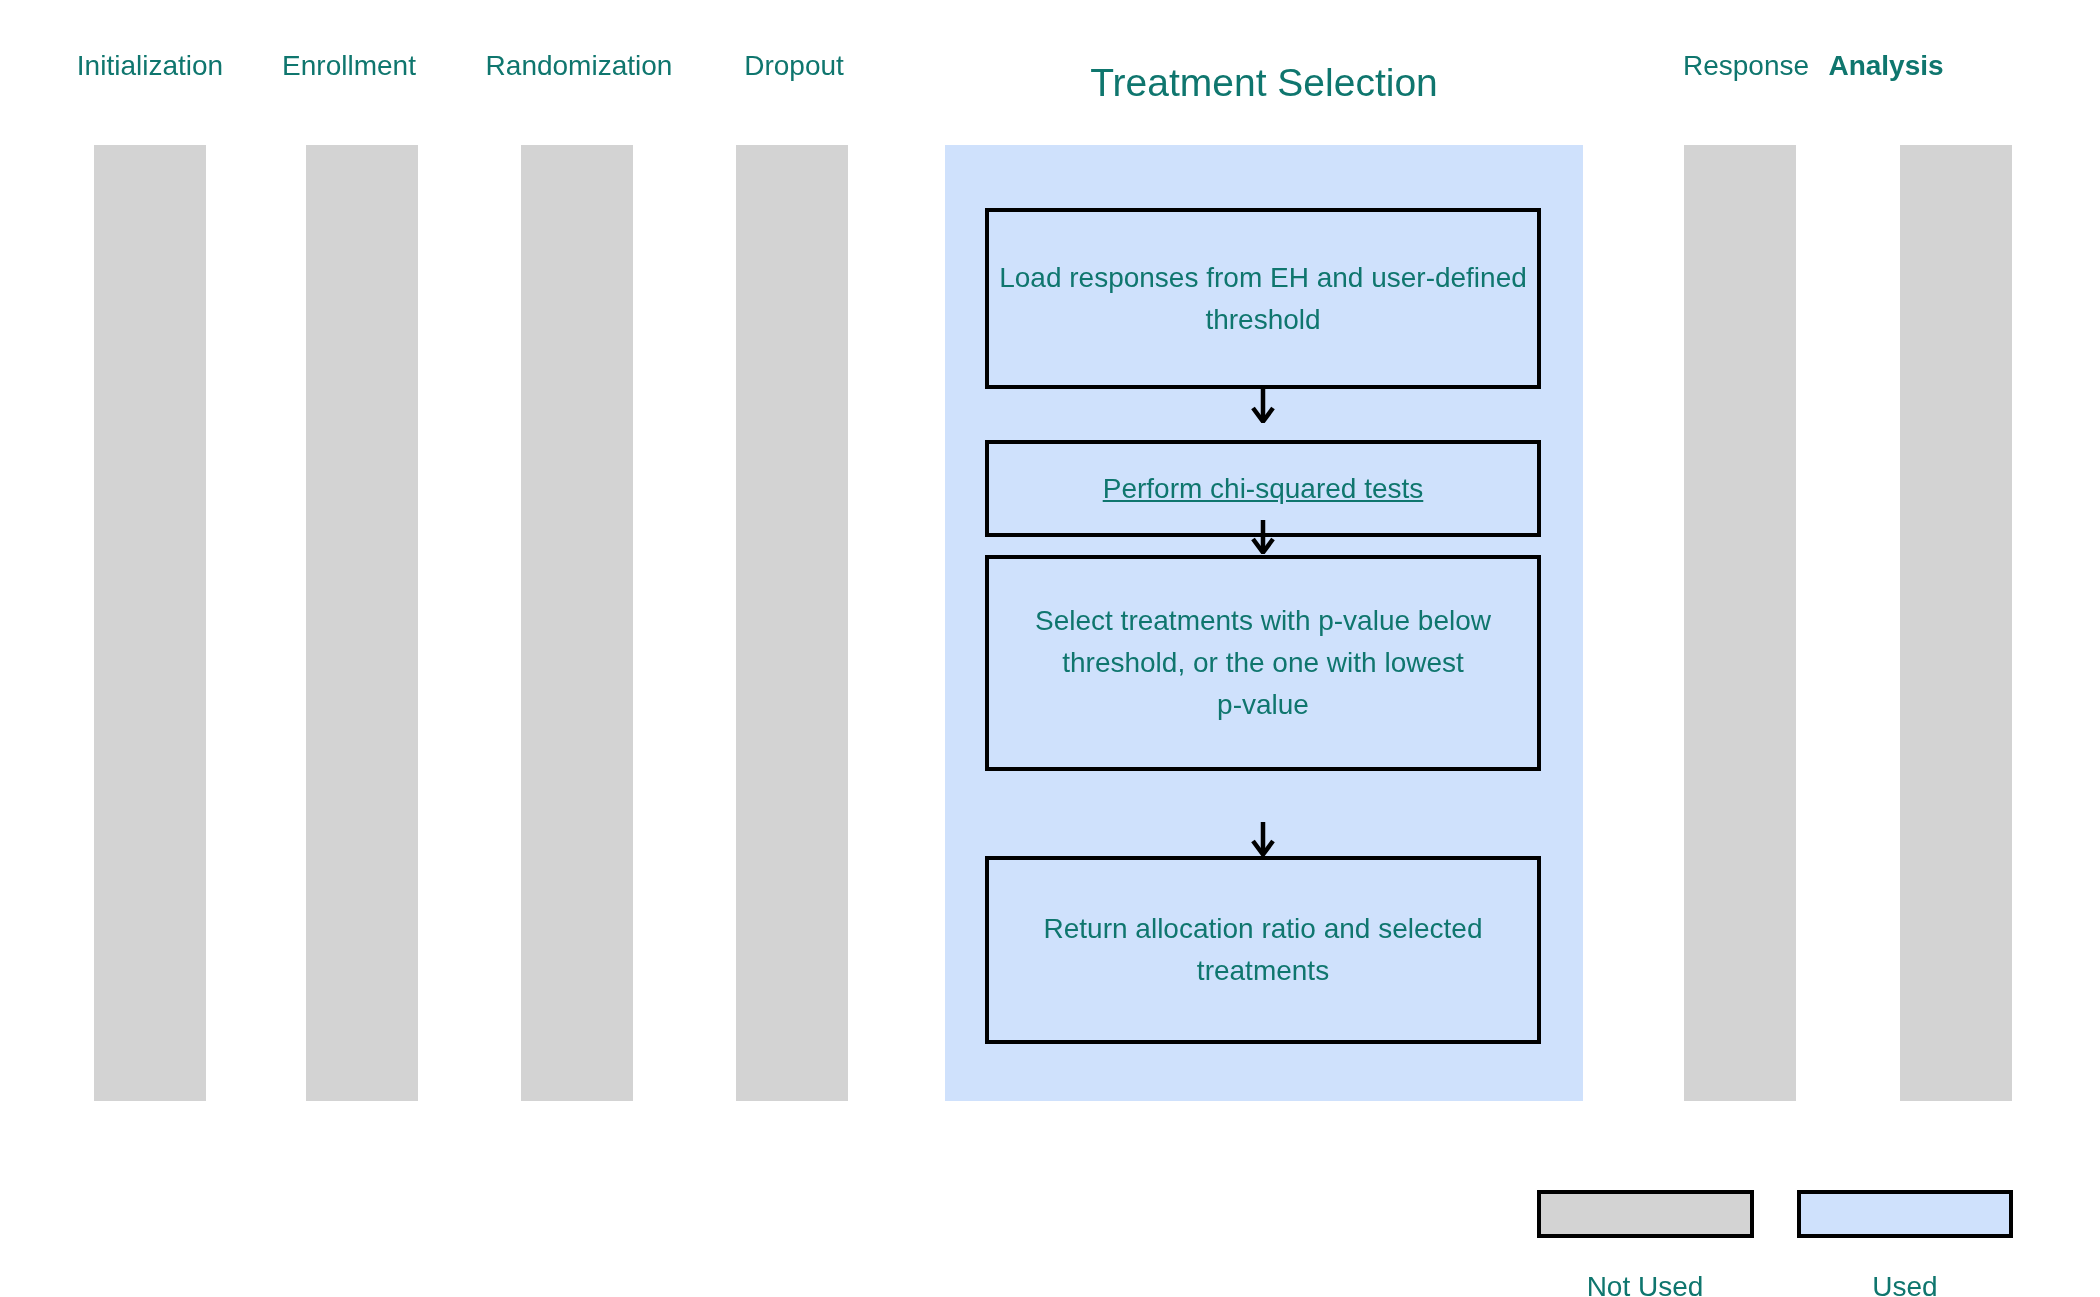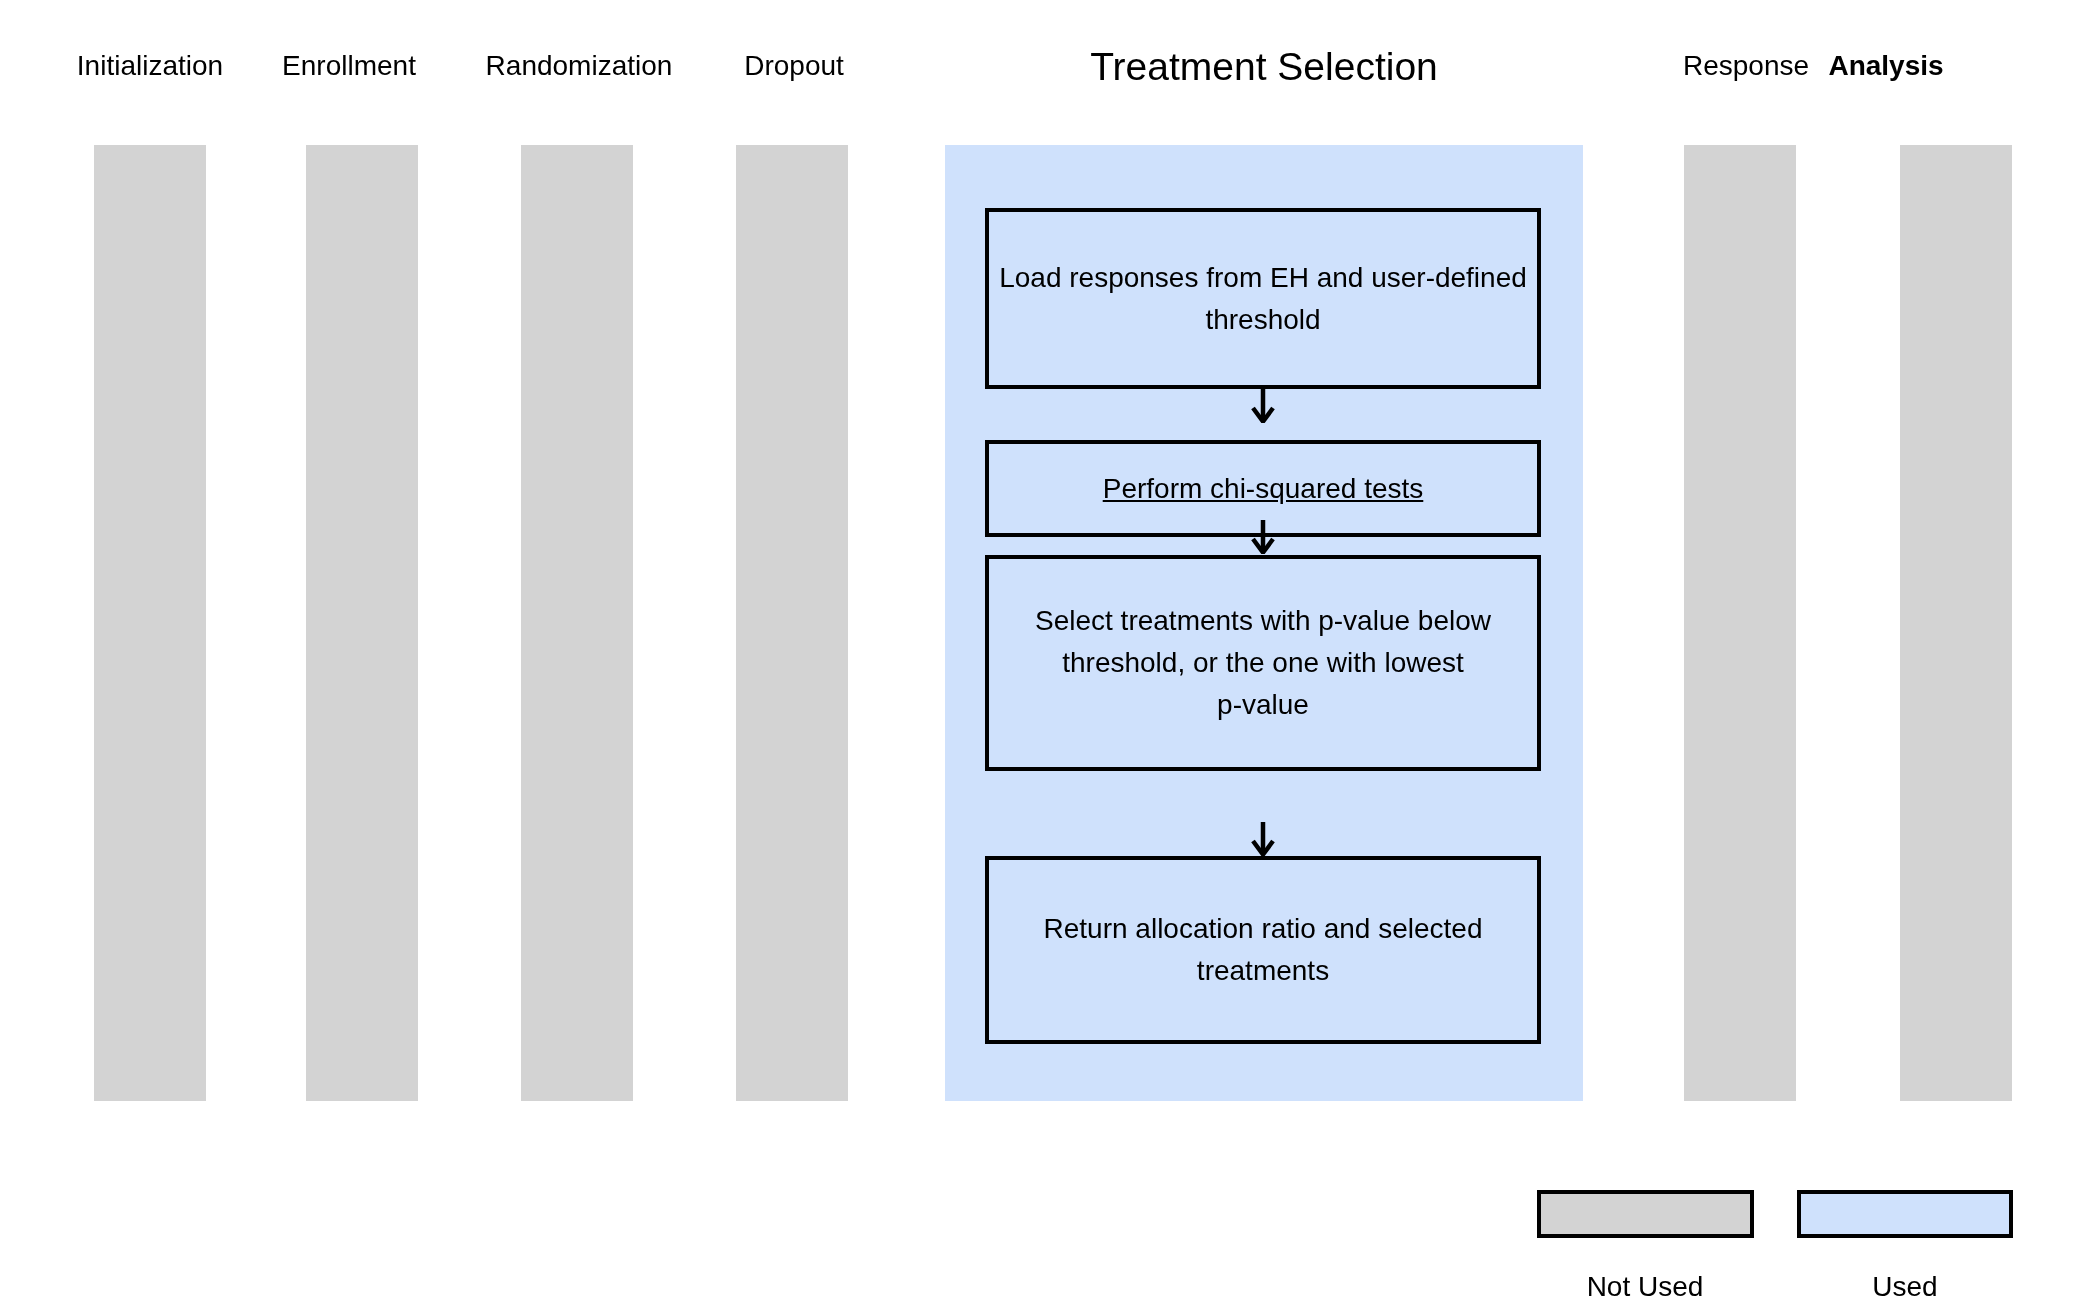--- a/index.html
+++ b/index.html
@@ -6,21 +6,21 @@
     margin: 0;
     padding: 0;
     background: #ffffff;
   }
   .canvas {
     position: relative;
     width: 2100px;
     height: 1297px;
     background: #ffffff;
     font-family: "Liberation Sans", sans-serif;
-    color: #000000;
+    color: #0f766e;
     overflow: hidden;
   }
 
   
   .col-header {
     position: absolute;
     top: 51px;
     transform: translateX(-50%);
     font-size: 28px;
     line-height: 30px;
@@ -29,21 +29,21 @@
   }
   .col-header.title {
     top: 46px;
     font-size: 39px;
     line-height: 41px;
   }
   #hdr-init      { left: 150px; }
   #hdr-enroll    { left: 349px; }
   #hdr-random    { left: 579px; }
   #hdr-dropout   { left: 794px; }
-  #hdr-treat     { left: 1264px; }
+  #hdr-treat     { left: 1264px; margin-top: 16px; }
   #hdr-response  { left: 1746px; }
   #hdr-analysis  { left: 1886px; font-weight: bold; }
 
   
   .stage-bar {
     position: absolute;
     top: 145px;
     width: 112px;
     height: 956px;
     background: #d3d3d3;

